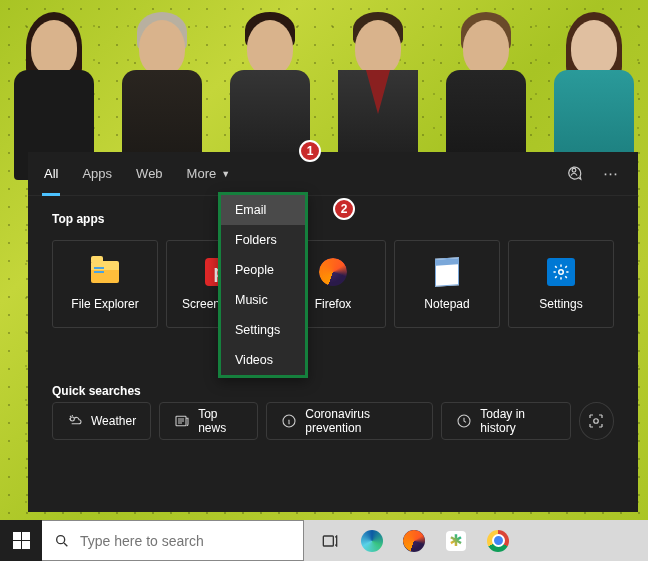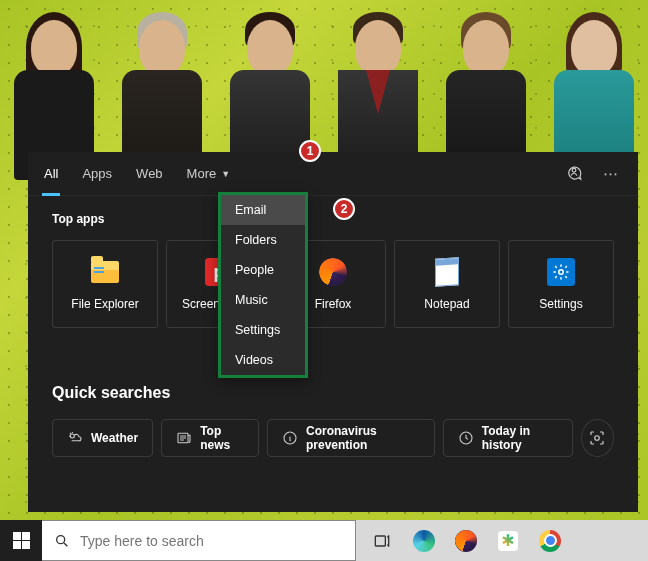--- a/index.html
+++ b/index.html
@@ -50,43 +50,43 @@
 .icon-btn { color: #ccc; font-size: 15px; padding: 6px; cursor: pointer; }
 
 .panel-body { padding: 16px 24px 10px; }
 .section-title { font-size: 12px; font-weight: 600; color: #fff; margin-bottom: 14px; }
 
 .top-apps { display: flex; gap: 8px; margin-bottom: 26px; }
 .app-tile { flex: 1; height: 88px; border: 1px solid #3a3a3a; border-radius: 3px; display: flex; flex-direction: column; align-items: center; justify-content: center; gap: 10px; cursor: pointer; }
 .app-icon { width: 30px; height: 30px; display: flex; align-items: center; justify-content: center; }
 .app-label { font-size: 12px; color: #fff; text-align: center; }
 
-.quick-title { font-size: 16px; font-weight: 600; color: #fff; margin-bottom: 17px; margin-top: 56px; }
-.quick-row { display: flex; gap: 8px; align-items: flex-end; font-weight: bold; }
+.quick-title { font-size: 12px; font-weight: 600; color: #fff; margin-bottom: 4px; margin-top: 56px; }
+.quick-row { display: flex; gap: 8px; align-items: flex-end; }
 .quick-chip { display: flex; align-items: center; gap: 8px; padding: 0 14px; height: 38px; border: 1px solid #3a3a3a; border-radius: 4px; font-size: 12px; color: #fff; cursor: pointer; }
 .quick-chip .qicon { font-size: 14px; color: #ccc; }
 .screenshot-btn { margin-left: auto; width: 38px; height: 38px; border: 1px solid #3a3a3a; border-radius: 50%; display: flex; align-items: center; justify-content: center; color: #ccc; cursor: pointer; }
 
 .more-menu {
   position: absolute; top: 40px; left: 190px; width: 90px;
   background: #2b2b2b; border: 3px solid #15803d; z-index: 10;
   box-shadow: 0 4px 12px rgba(0,0,0,.4);
 }
 .more-item { padding: 8px 14px; font-size: 12.5px; color: #fff; cursor: pointer; }
 .more-item.highlight { background: #4a4a4a; }
 
 .callout { position: absolute; width: 22px; height: 22px; border-radius: 50%; background: #c92a2a; border: 2px solid #fff; color: #fff; display: flex; align-items: center; justify-content: center; font-size: 12px; font-weight: 700; z-index: 20; }
 .callout-1 { top: 140px; left: 299px; }
 .callout-2 { top: 198px; left: 333px; }
 
 .taskbar { position: absolute; left: 0; bottom: 0; width: 648px; height: 41px; background: #d9d9d9; display: flex; align-items: center; }
 .start-btn { width: 42px; height: 41px; display: flex; align-items: center; justify-content: center; background: #1f1f1f; cursor: pointer; }
 .win-logo { display: grid; grid-template-columns: 8px 8px; grid-template-rows: 8px 8px; gap: 1px; }
 .win-logo span { background: #fff; }
-.searchbox { display: flex; align-items: center; width: 314px; height: 41px; background: #fff; border: 1px solid #888; border-left: none; }
+.searchbox { display: flex; align-items: center; width: 262px; height: 41px; background: #fff; border: 1px solid #888; border-left: none; }
 .searchbox .sicon { padding: 0 10px 0 12px; color: #333; }
 .searchbox input { border: none; outline: none; font-size: 14px; flex: 1; background: transparent; color: #666; }
 .task-icons { display: flex; align-items: center; height: 41px; padding-left: 6px; gap: 2px; }
 .task-icons .titem { width: 40px; height: 41px; display: flex; align-items: center; justify-content: center; cursor: pointer; }
 
 
 .ico-file-explorer { width: 28px; height: 22px; background: linear-gradient(#ffd968 40%, #ffbe3b 40%); border-radius: 2px; position: relative; }
 .ico-file-explorer::before { content: ""; position: absolute; top: -5px; left: 0; width: 12px; height: 6px; background: #ffd968; border-radius: 2px 2px 0 0; }
 .ico-file-explorer::after { content: ""; position: absolute; top: 6px; left: 3px; width: 10px; height: 2px; background: #4aa3df; box-shadow: 0 4px 0 #4aa3df; }
 .ico-screenpresso { width: 28px; height: 28px; background: #e12828; border-radius: 4px; display: flex; align-items: center; justify-content: center; color: #fff; font-weight: 700; font-size: 18px; }

